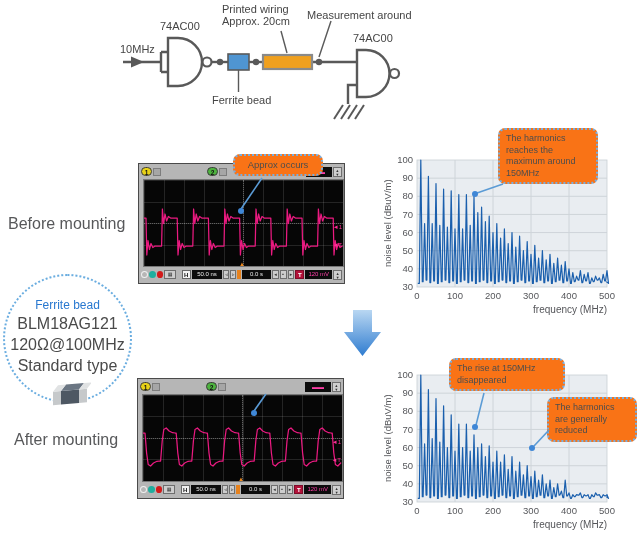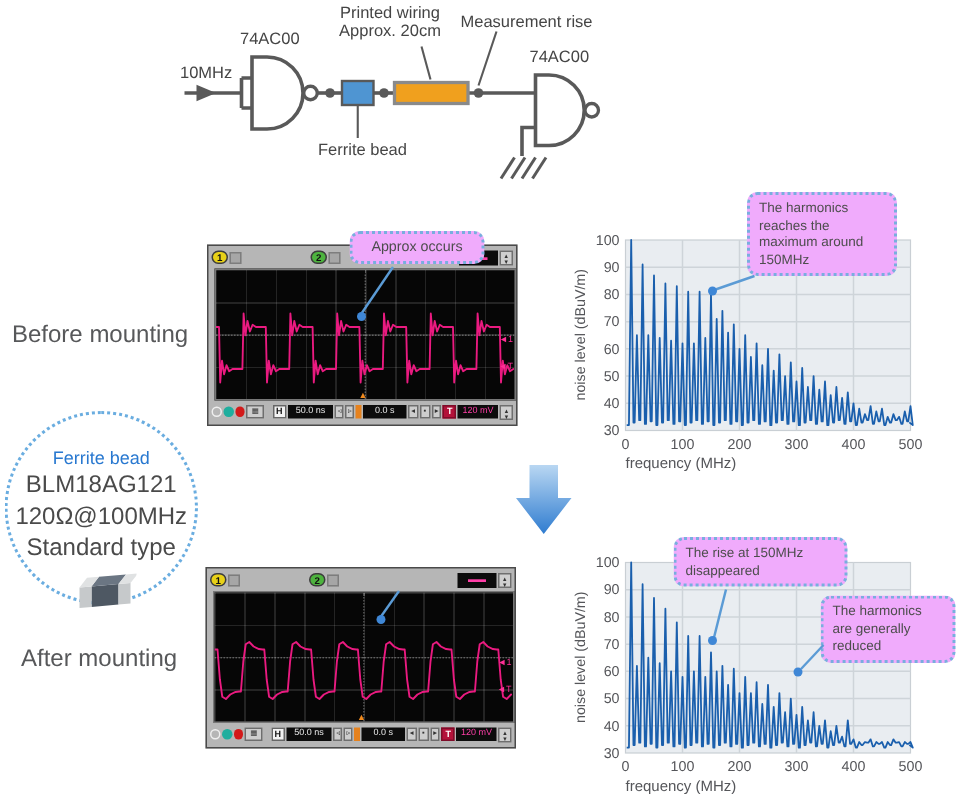--- a/index.html
+++ b/index.html
@@ -42,23 +42,23 @@
   .badge-t{background:#b3123a;color:#fff;border-color:#7e0c29;}
   .bot-display{display:inline-block;height:9px;background:#0c0c0c;color:#e8e8e8;font-size:6px;line-height:9px;
                text-align:center;overflow:hidden;white-space:nowrap;}
   .bot-display.pink{color:#ff3fa8;}
   .orange-tick{display:inline-block;width:4px;height:9px;background:#e6821e;}
   
   .chart{position:absolute;width:260px;height:200px;}
   .chart .ylabel{position:absolute;left:2px;top:42px;height:127px;width:13px;
                  writing-mode:vertical-rl;transform:rotate(180deg);
                  font-size:9.5px;color:#55565a;text-align:center;}
-  .chart .xlabel{position:absolute;left:37px;top:186px;width:190px;text-align:left;font-size:10px;color:#55565a;}
+  .chart .xlabel{position:absolute;left:37px;top:186px;width:190px;text-align:right;font-size:10px;color:#55565a;}
   
-  .callout{position:absolute;background:#f0abfc;border:2px dotted #79aede;border-radius:7px;
+  .callout{position:absolute;background:#f97316;border:2px dotted #79aede;border-radius:7px;
            font-size:9px;line-height:1.28;color:#4d4d4d;padding:3px 6px;white-space:pre-line;z-index:30;}
   
   .bubble{position:absolute;left:3px;top:274px;width:129px;height:129px;border:2px dotted #6aade0;border-radius:50%;
           background:#fff;box-sizing:border-box;text-align:center;padding-top:22px;}
   .bubble .bub-title{font-size:12px;color:#2878d0;margin-bottom:2px;}
   .bubble .bub-line{font-size:16px;color:#4a4a4a;line-height:1.3;}
   .overlay{position:absolute;left:0;top:0;z-index:40;pointer-events:none;}
 </style>
 </head>
 <body>
@@ -91,23 +91,23 @@
       <line x1="355" y1="119" x2="364" y2="105"></line>
     </g>
     <g stroke="#595959" stroke-width="1.4">
       <line x1="238.5" y1="70" x2="238.5" y2="92"></line>
       <line x1="281" y1="31" x2="287" y2="53"></line>
       <line x1="331" y1="21" x2="319" y2="57"></line>
     </g>
   </svg>
   <div class="lbl" style="left:120px;top:43px">10MHz</div>
   <div class="lbl" style="left:160px;top:20px">74AC00</div>
-  <div class="lbl" style="left:222px;top:3px;width:76px;text-align:center">Printed wiring
+  <div class="lbl" style="left:222px;top:3px;width:76px;">Printed wiring
 Approx. 20cm</div>
-  <div class="lbl" style="left:307px;top:9px">Measurement rise</div>
+  <div class="lbl" style="left:307px;top:9px">Measurement around</div>
   <div class="lbl" style="left:353px;top:32px">74AC00</div>
   <div class="lbl" style="left:212px;top:94px">Ferrite bead</div>
 
   <div class="section-label" style="left:14px;top:431px">After mounting</div>
   <div class="section-label" style="left:8px;top:215px">Before mounting</div>
 
   <div class="scope" style="left:138px;top:163px">
     <div class="scope-topbar">
       <span class="ch-badge ch1">1</span>
       <span class="mini-icon"></span>

